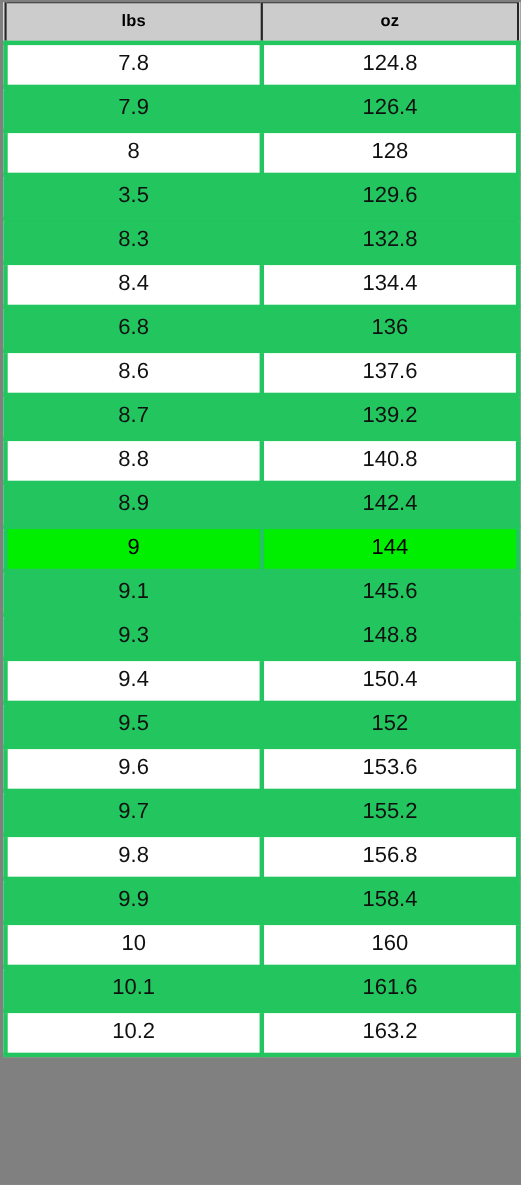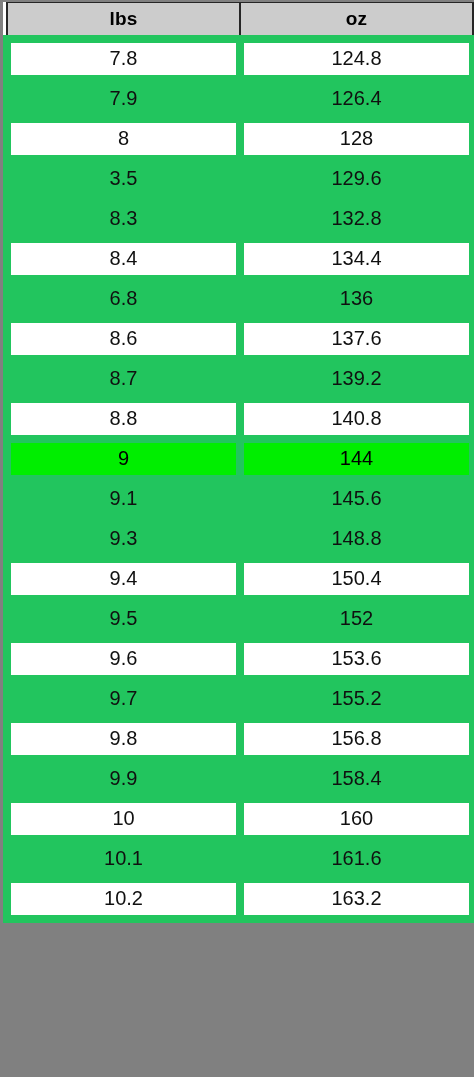--- a/index.html
+++ b/index.html
@@ -28,38 +28,38 @@
     table-layout: fixed;
     background: #ffffff;
   }
 
   table.conv-table col.col-lbs { width: 233px; }
   table.conv-table col.col-oz  { width: 233px; }
 
   table.conv-table th {
     background: #cccccc;
     color: #000000;
-    font-size: 19px;
+    font-size: 15px;
     font-weight: bold;
     height: 36px;
     text-align: center;
     vertical-align: middle;
     border: 2px solid #262626;
     border-top-width: 1px;
     letter-spacing: 0.2px;
   }
 
   table.conv-table td {
     height: 40px;
     font-size: 20px;
     font-weight: normal;
     color: #101010;
     text-align: center;
     vertical-align: middle;
-    border: 8px solid #22c55e;
+    border: 4px solid #22c55e;
     background: #ffffff;
   }
 
   table.conv-table tbody tr.stripe td {
     background: #22c55e;
   }
 
   table.conv-table tbody tr.highlight td {
     background: #00ee00;
     color: #000000;
@@ -114,20 +114,24 @@
           <td>137.6</td>
         </tr>
         <tr class="stripe">
           <td>8.7</td>
           <td>139.2</td>
         </tr>
         <tr>
           <td>8.8</td>
           <td>140.8</td>
         </tr>
+        <tr class="stripe">
+          <td>8.9</td>
+          <td>142.4</td>
+        </tr>
         <tr class="highlight">
           <td>9</td>
           <td>144</td>
         </tr>
         <tr class="stripe">
           <td>9.1</td>
           <td>145.6</td>
         </tr>
         <tr class="stripe">
           <td>9.3</td>

